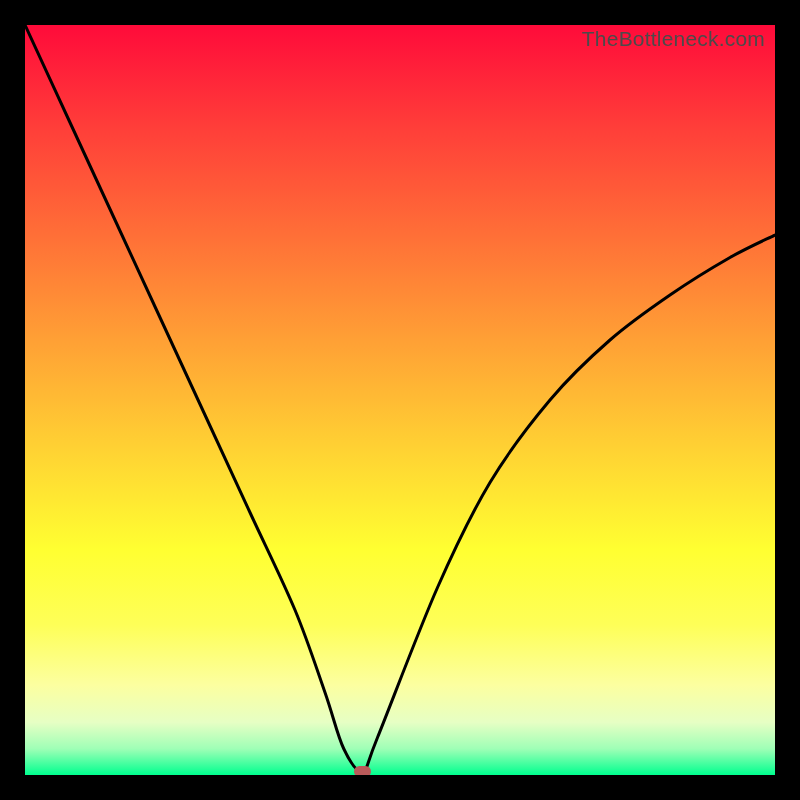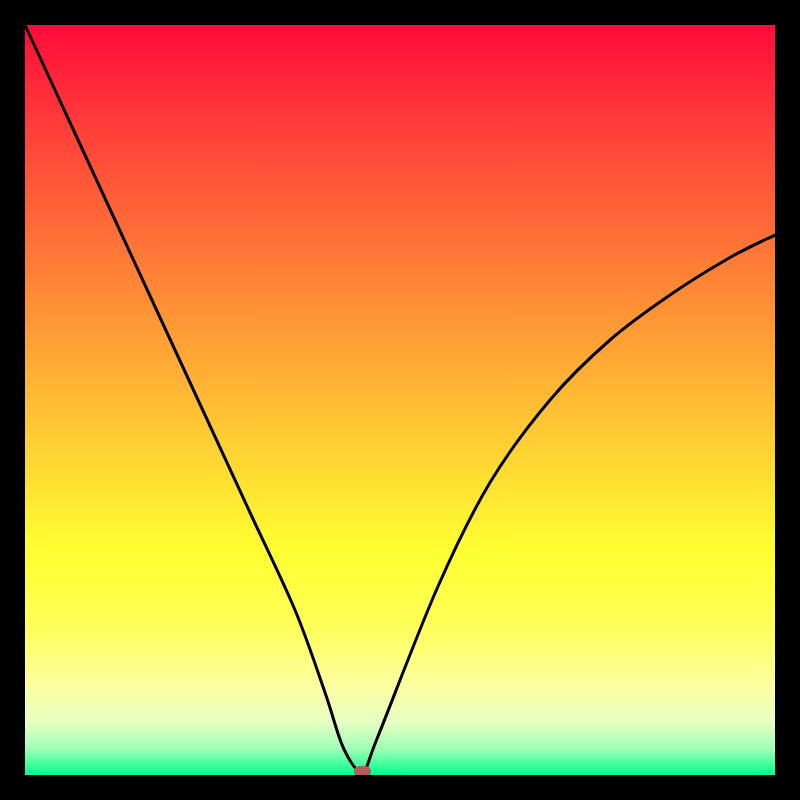--- a/index.html
+++ b/index.html
@@ -58,20 +58,21 @@
     background: #b95a5a;
     border-radius: 6px;
   }
 </style>
 </head>
 <body>
 
 <div class="frame">
   <div class="plot">
 
+    <div class="watermark">TheBottleneck.com</div>
 
     <svg class="curve" viewBox="0 0 750 750" preserveAspectRatio="none">
       <path id="curve-path" d="M 0 0 C 7.5 16.25, 30 65, 45 97.5 C 60 130, 75 162.5, 90 195 C 105 227.5, 120 260, 135 292.5 C 150 325, 165 357.5, 180 390 C 195 422.5, 210 455, 225 487.5 C 240 520, 257.5 555, 270 585 C 282.5 615, 291.875 644.375, 300 667.5 C 308.125 690.625, 312.5 710.625, 318.75 723.75 C 325 736.875, 331.875 748.125, 337.5 746.25 C 343.125 744.375, 340 743.125, 352.5 712.5 C 365 681.875, 393.75000000000006 605, 412.50000000000006 562.5 C 431.25000000000006 520, 446.25 488.75, 465 457.5 C 483.75 426.25, 505 398.75, 525 375 C 545 351.25, 565 332.50000000000006, 585 315.00000000000006 C 605 297.50000000000006, 625 283.75, 645 270 C 665 256.25, 687.5 242.5, 705 232.5 C 722.5 222.5, 742.5 213.75, 750 210" fill="none" stroke="#000" stroke-width="3" stroke-linejoin="round" stroke-linecap="round"></path>
     </svg>
 
     <div class="marker" id="min-marker" style="left: 329px; top: 740.75px;"></div>
 
   </div>
 </div>
 

